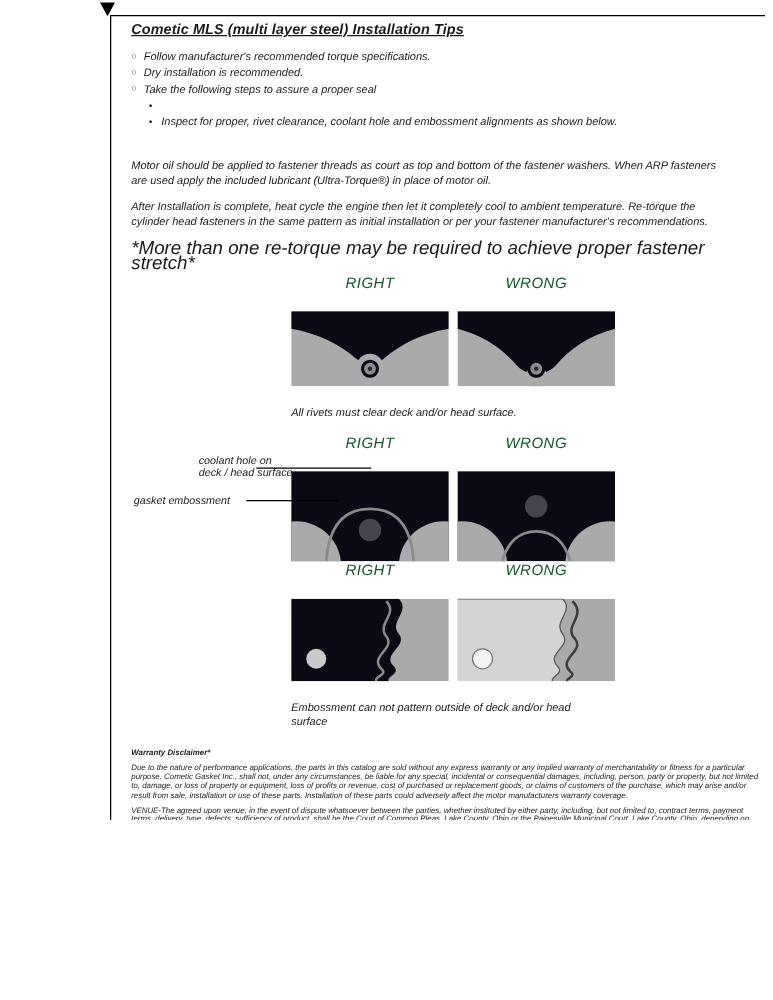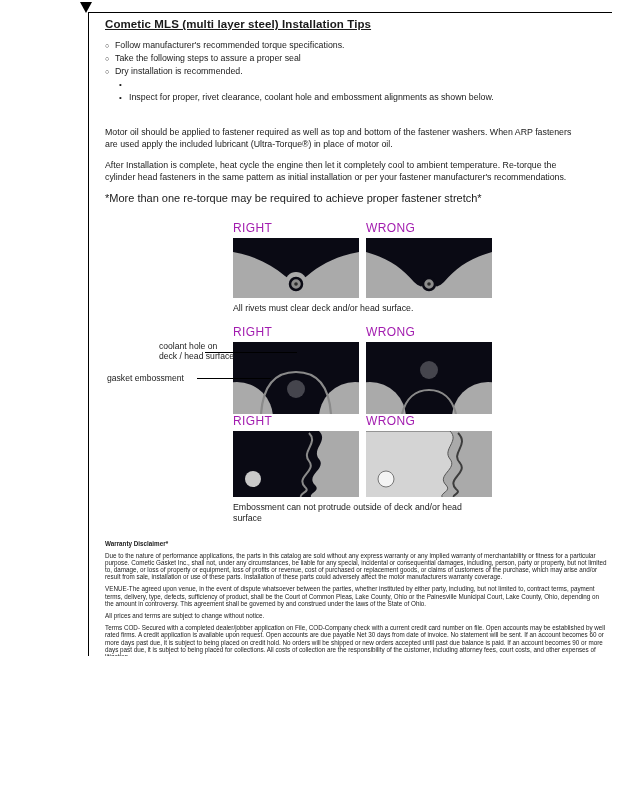--- a/index.html
+++ b/index.html
@@ -1,18 +1,18 @@
 <!DOCTYPE html>
 <html><head>
 <meta charset="utf-8">
 <style>
   * { margin:0; padding:0; box-sizing:border-box; }
   html,body { background:#ffffff; }
   body { font-family:"Liberation Sans", sans-serif; color:#1a1a1a; }
-  .page { position:relative; width:618px; height:656px; background:#ffffff; overflow:hidden; }
+  .page { position:relative; width:618px; height:656px; background:#ffffff; overflow:hidden;font-style:italic; }
 
   
   .rule-top { position:absolute; left:88px; top:12px; width:524px; height:1px; background:#000; }
   .rule-left { position:absolute; left:88px; top:12px; width:1px; height:760px; background:#000; }
   .reg-top { position:absolute; left:80px; top:2px; width:0; height:0;
              border-left:6px solid transparent; border-right:6px solid transparent; border-top:11px solid #000; }
   .reg-bottom { position:absolute; left:83px; top:777px; width:0; height:0;
              border-left:5px solid transparent; border-right:5px solid transparent; border-bottom:9px solid #000; }
 
   .content { position:absolute; left:105px; top:18px; width:505px; }
@@ -20,27 +20,27 @@
   .doc-title { font-size:11.5px; font-weight:bold; text-decoration:underline; margin-bottom:9px; letter-spacing:.1px; }
 
   .bullets { margin-bottom:23px; }
   .bullet-row { display:flex; align-items:flex-start; font-size:8.8px; line-height:13px; }
   .bullet-row .marker { width:10px; font-size:7px; line-height:13px; flex:none; }
   .bullet-row.sub { padding-left:14px; }
   .bullet-row.sub .marker { font-size:8px; }
 
   .diesel-heading { font-size:10px; font-weight:bold; margin:8px 0 9px 0; }
   .body-para { font-size:8.8px; line-height:11.5px; width:478px; margin-bottom:10px; }
-  .note-para { font-size:11px; line-height:11.5px; margin-bottom:16px; }
+  .note-para { font-size:15px; line-height:11.5px; margin-bottom:3px; }
 
   .diag-section { position:relative; }
   .diag-grid { display:grid; grid-template-columns:126px 126px; column-gap:7px; margin-left:128px; }
-  .diag-head { font-size:12px; letter-spacing:.4px; padding-bottom:3px; color:#a21caf; }
+  .diag-head { text-align:center; font-size:12px; letter-spacing:.4px; padding-bottom:16px; color:#14532d; }
   .diag-panel { display:block; }
-  .diag-caption { margin-left:128px; font-size:8.8px; line-height:11px; margin-top:5px; margin-bottom:11px; }
+  .diag-caption { margin-left:128px; font-size:8.8px; line-height:11px; margin-top:16px; margin-bottom:11px; }
   .diag-caption.narrow { width:240px; }
 
   .callout { position:absolute; font-size:8.6px; line-height:10px; text-align:left; white-space:pre-line; }
   .callout-line { position:absolute; height:1px; background:#000; }
 
   .disclaimer { margin-top:16px; width:502px; }
   .disclaimer-heading { font-size:6.3px; font-weight:bold; margin-bottom:5px; }
   .tiny { font-size:6.3px; line-height:7.2px; margin-bottom:5px; color:#222; }
   .tiny.tight { margin-bottom:1px; }
 
@@ -60,36 +60,36 @@
 
     <div class="doc-title">Cometic MLS (multi layer steel) Installation Tips</div>
 
     <div class="bullets">
       <div class="bullet-row">
         <span class="marker">○</span>
         <span>Follow manufacturer's recommended torque specifications.</span>
       </div>
       <div class="bullet-row">
         <span class="marker">○</span>
-        <span>Take the following steps to assure a proper seal</span>
+        <span>Dry installation is recommended.</span>
       </div>
       <div class="bullet-row">
         <span class="marker">○</span>
-        <span>Dry installation is recommended.</span>
+        <span>Take the following steps to assure a proper seal</span>
       </div>
       <div class="bullet-row sub">
         <span class="marker">•</span>
       </div>
       <div class="bullet-row sub">
         <span class="marker">•</span>
         <span>Inspect for proper, rivet clearance, coolant hole and embossment alignments as shown below.</span>
       </div>
     </div>
 
-    <p class="body-para">Motor oil should be applied to fastener required as well as top and bottom of the fastener washers. When ARP fasteners are used apply the included lubricant (Ultra-Torque®) in place of motor oil.</p>
+    <p class="body-para">Motor oil should be applied to fastener threads as court as top and bottom of the fastener washers. When ARP fasteners are used apply the included lubricant (Ultra-Torque®) in place of motor oil.</p>
     <p class="body-para">After Installation is complete, heat cycle the engine then let it completely cool to ambient temperature. Re-torque the cylinder head fasteners in the same pattern as initial installation or per your fastener manufacturer's recommendations.</p>
     <p class="note-para">*More than one re-torque may be required to achieve proper fastener stretch*</p>
 
     <div class="diag-section">
       <div class="diag-grid">
         <div class="diag-head">RIGHT</div>
         <div class="diag-head">WRONG</div>
         <svg class="diag-panel" width="126" height="60" viewBox="0 0 126 60">
           <rect width="126" height="60" fill="#aaaaaa"></rect>
           <path d="M0,0 H126 V14 C104,18 88,26 74,38 C68,43 58,43 52,38 C38,26 22,18 0,14 Z" fill="#0a0a14"></path>
@@ -147,21 +147,21 @@
           <circle cx="20" cy="48" r="8" fill="#c9c9c9"></circle>
         </svg>
         <svg class="diag-panel" width="126" height="66" viewBox="0 0 126 66">
           <rect width="126" height="66" fill="#aaaaaa"></rect>
           <path d="M0,0 H84 C94,10 76,18 84,28 C92,38 70,44 80,54 C86,60 74,62 76,66 H0 Z" fill="#d4d4d4"></path>
           <path d="M0,0 H84 C94,10 76,18 84,28 C92,38 70,44 80,54 C86,60 74,62 76,66" stroke="#555" stroke-width="1" fill="none"></path>
           <path d="M92,2 C104,14 84,22 94,32 C102,42 80,48 90,58 C96,62 86,64 88,66" stroke="#3c3c3c" stroke-width="2" fill="none"></path>
           <circle cx="20" cy="48" r="8" fill="#f4f4f4" stroke="#777" stroke-width="1"></circle>
         </svg>
       </div>
-      <div class="diag-caption narrow">Embossment can not protrude outside of deck and/or head surface</div>
+      <div class="diag-caption narrow">Embossment can not pattern outside of deck and/or head surface</div>
     </div>
 
     <div class="disclaimer">
       <div class="disclaimer-heading">Warranty Disclaimer*</div>
       <p class="tiny">Due to the nature of performance applications, the parts in this catalog are sold without any express warranty or any implied warranty of merchantability or fitness for a particular purpose.  Cometic Gasket Inc., shall not, under any circumstances, be liable for any special, incidental or consequential damages, including, person, party or property, but not limited to, damage, or loss of property or equipment, loss of profits or revenue, cost of purchased or replacement goods, or claims of customers of the purchase, which may arise and/or result from sale, installation or use of these parts.  Installation of these parts could adversely affect the motor manufacturers warranty coverage.</p>
       <p class="tiny">VENUE-The agreed upon venue, in the event of dispute whatsoever between the parties, whether instituted by either party, including, but not limited to, contract terms, payment terms, delivery, type, defects, sufficiency of product, shall be the Court of Common Pleas, Lake County, Ohio or the Painesville Municipal Court, Lake County, Ohio, depending on the amount in controversy. This agreement shall be governed by and construed under the laws of the State of Ohio.</p>
       <p class="tiny">All prices and terms are subject to change without notice.</p>
       <p class="tiny">Terms COD- Secured with a completed dealer/jobber application on File, COD-Company check with a current credit card number on file.  Open accounts may be established by well rated firms.  A credit application is available upon request.  Open accounts are due payable Net 30 days from date of invoice.  No statement will be sent.  If an account becomes 60 or more days past due, it is subject to being placed on credit hold.  No orders will be shipped or new orders accepted until past due balance is paid.  If an account becomes 90 or more days past due, it is subject to being placed for collections.  All costs of collection are the responsibility of the customer, including attorney fees, court costs, and other expenses of litigation.</p>
       <p class="tiny">Returns- Authorized (RGA) must be obtained in advance on all returns.  A packing slip or invoice number must accompany the merchandise.  No returns after 30 days from invoice date.  All returns are subject to a 25% restocking charge.  All custom designed and custom manufactured gaskets are non-returnable.</p>
       <p class="tiny tight">Only catalog parts are returnable.</p>

